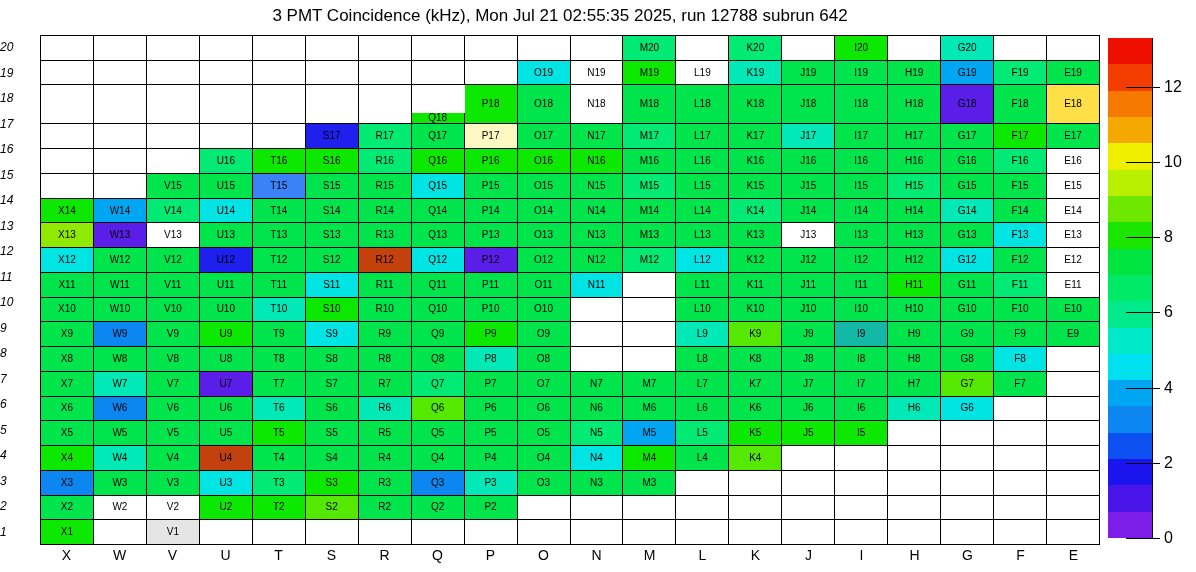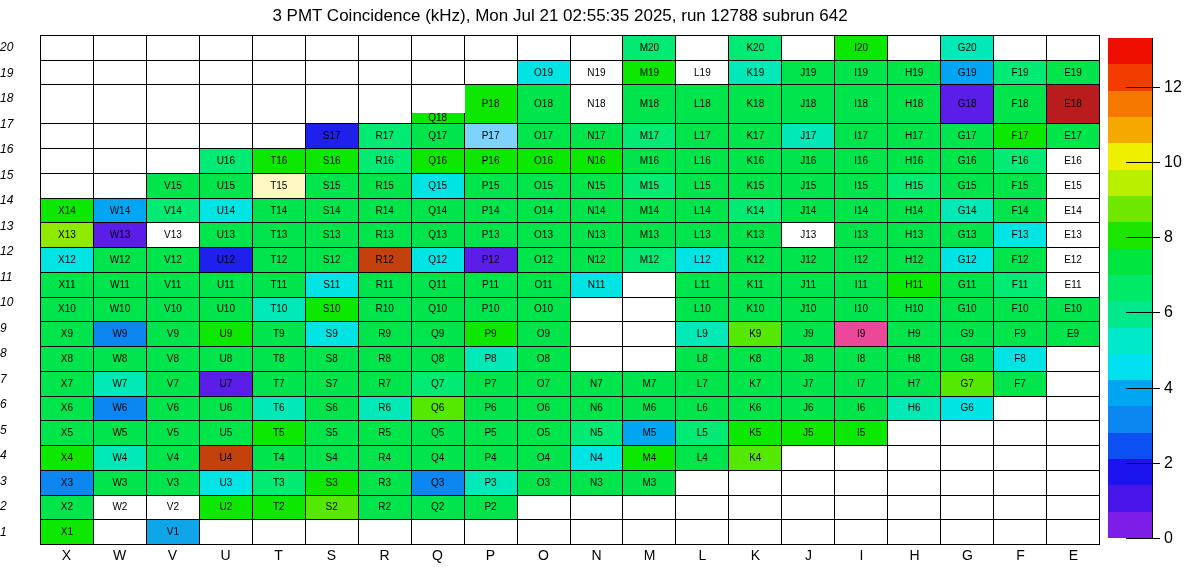--- a/index.html
+++ b/index.html
@@ -102,30 +102,30 @@
     <div class="cell" style="background: rgb(0, 228, 76);">O18</div>
     <div class="cell" style="background: rgb(255, 255, 255);">N18</div>
     <div class="cell" style="background: rgb(0, 228, 76);">M18</div>
     <div class="cell" style="background: rgb(0, 228, 76);">L18</div>
     <div class="cell" style="background: rgb(0, 228, 76);">K18</div>
     <div class="cell" style="background: rgb(0, 228, 76);">J18</div>
     <div class="cell" style="background: rgb(0, 228, 76);">I18</div>
     <div class="cell" style="background: rgb(0, 228, 76);">H18</div>
     <div class="cell" style="background: rgb(90, 30, 232);">G18</div>
     <div class="cell" style="background: rgb(0, 228, 76);">F18</div>
-    <div class="cell" style="background: #b91c1c;">E18</div>
+    <div class="cell" style="background: #fde047;">E18</div>
     <div class="cell" style="background: rgb(255, 255, 255);"></div>
     <div class="cell" style="background: rgb(255, 255, 255);"></div>
     <div class="cell" style="background: rgb(255, 255, 255);"></div>
     <div class="cell" style="background: rgb(255, 255, 255);"></div>
     <div class="cell" style="background: rgb(255, 255, 255);"></div>
     <div class="cell" style="background: rgb(31, 31, 238);">S17</div>
     <div class="cell" style="background: rgb(0, 234, 116);">R17</div>
     <div class="cell" style="background: rgb(0, 228, 76);">Q17</div>
-    <div class="cell" style="background: #7dd3fc;">P17</div>
+    <div class="cell" style="background: #fef9c3;">P17</div>
     <div class="cell" style="background: rgb(0, 228, 76);">O17</div>
     <div class="cell" style="background: rgb(0, 228, 76);">N17</div>
     <div class="cell" style="background: rgb(0, 234, 116);">M17</div>
     <div class="cell" style="background: rgb(0, 228, 76);">L17</div>
     <div class="cell" style="background: rgb(0, 228, 76);">K17</div>
     <div class="cell" style="background: rgb(0, 233, 182);">J17</div>
     <div class="cell" style="background: rgb(0, 228, 76);">I17</div>
     <div class="cell" style="background: rgb(0, 228, 76);">H17</div>
     <div class="cell" style="background: rgb(0, 228, 76);">G17</div>
     <div class="cell" style="background: rgb(12, 232, 0);">F17</div>
@@ -147,21 +147,21 @@
     <div class="cell" style="background: rgb(0, 228, 76);">J16</div>
     <div class="cell" style="background: rgb(0, 228, 76);">I16</div>
     <div class="cell" style="background: rgb(0, 228, 76);">H16</div>
     <div class="cell" style="background: rgb(0, 228, 76);">G16</div>
     <div class="cell" style="background: rgb(0, 234, 116);">F16</div>
     <div class="cell" style="background: rgb(255, 255, 255);">E16</div>
     <div class="cell" style="background: rgb(255, 255, 255);"></div>
     <div class="cell" style="background: rgb(255, 255, 255);"></div>
     <div class="cell" style="background: rgb(0, 228, 76);">V15</div>
     <div class="cell" style="background: rgb(0, 228, 76);">U15</div>
-    <div class="cell" style="background: #fef9c3;">T15</div>
+    <div class="cell" style="background: #3b82f6;">T15</div>
     <div class="cell" style="background: rgb(0, 228, 76);">S15</div>
     <div class="cell" style="background: rgb(0, 228, 76);">R15</div>
     <div class="cell" style="background: rgb(0, 228, 228);">Q15</div>
     <div class="cell" style="background: rgb(0, 228, 76);">P15</div>
     <div class="cell" style="background: rgb(0, 228, 76);">O15</div>
     <div class="cell" style="background: rgb(0, 228, 76);">N15</div>
     <div class="cell" style="background: rgb(0, 234, 116);">M15</div>
     <div class="cell" style="background: rgb(0, 228, 76);">L15</div>
     <div class="cell" style="background: rgb(0, 228, 76);">K15</div>
     <div class="cell" style="background: rgb(0, 228, 76);">J15</div>
@@ -278,21 +278,21 @@
     <div class="cell" style="background: rgb(0, 228, 228);">S9</div>
     <div class="cell" style="background: rgb(0, 228, 76);">R9</div>
     <div class="cell" style="background: rgb(0, 228, 76);">Q9</div>
     <div class="cell" style="background: rgb(12, 232, 0);">P9</div>
     <div class="cell" style="background: rgb(0, 228, 76);">O9</div>
     <div class="cell" style="background: rgb(255, 255, 255);"></div>
     <div class="cell" style="background: rgb(255, 255, 255);"></div>
     <div class="cell" style="background: rgb(0, 233, 182);">L9</div>
     <div class="cell" style="background: rgb(85, 232, 0);">K9</div>
     <div class="cell" style="background: rgb(0, 228, 76);">J9</div>
-    <div class="cell" style="background: #ec4899;">I9</div>
+    <div class="cell" style="background: #14b8a6;">I9</div>
     <div class="cell" style="background: rgb(0, 228, 76);">H9</div>
     <div class="cell" style="background: rgb(0, 228, 76);">G9</div>
     <div class="cell" style="background: rgb(0, 228, 76);">F9</div>
     <div class="cell" style="background: rgb(0, 228, 76);">E9</div>
     <div class="cell" style="background: rgb(0, 228, 76);">X8</div>
     <div class="cell" style="background: rgb(0, 228, 76);">W8</div>
     <div class="cell" style="background: rgb(0, 228, 76);">V8</div>
     <div class="cell" style="background: rgb(0, 228, 76);">U8</div>
     <div class="cell" style="background: rgb(0, 228, 76);">T8</div>
     <div class="cell" style="background: rgb(0, 228, 76);">S8</div>
@@ -425,21 +425,21 @@
     <div class="cell" style="background: rgb(255, 255, 255);"></div>
     <div class="cell" style="background: rgb(255, 255, 255);"></div>
     <div class="cell" style="background: rgb(255, 255, 255);"></div>
     <div class="cell" style="background: rgb(255, 255, 255);"></div>
     <div class="cell" style="background: rgb(255, 255, 255);"></div>
     <div class="cell" style="background: rgb(255, 255, 255);"></div>
     <div class="cell" style="background: rgb(255, 255, 255);"></div>
     <div class="cell" style="background: rgb(255, 255, 255);"></div>
     <div class="cell" style="background: rgb(12, 232, 0);">X1</div>
     <div class="cell" style="background: rgb(255, 255, 255);"></div>
-    <div class="cell" style="background: #0ea5e9;">V1</div>
+    <div class="cell" style="background: #e5e5e5;">V1</div>
     <div class="cell" style="background: rgb(255, 255, 255);"></div>
     <div class="cell" style="background: rgb(255, 255, 255);"></div>
     <div class="cell" style="background: rgb(255, 255, 255);"></div>
     <div class="cell" style="background: rgb(255, 255, 255);"></div>
     <div class="cell" style="background: rgb(255, 255, 255);"></div>
     <div class="cell" style="background: rgb(255, 255, 255);"></div>
     <div class="cell" style="background: rgb(255, 255, 255);"></div>
     <div class="cell" style="background: rgb(255, 255, 255);"></div>
     <div class="cell" style="background: rgb(255, 255, 255);"></div>
     <div class="cell" style="background: rgb(255, 255, 255);"></div>

